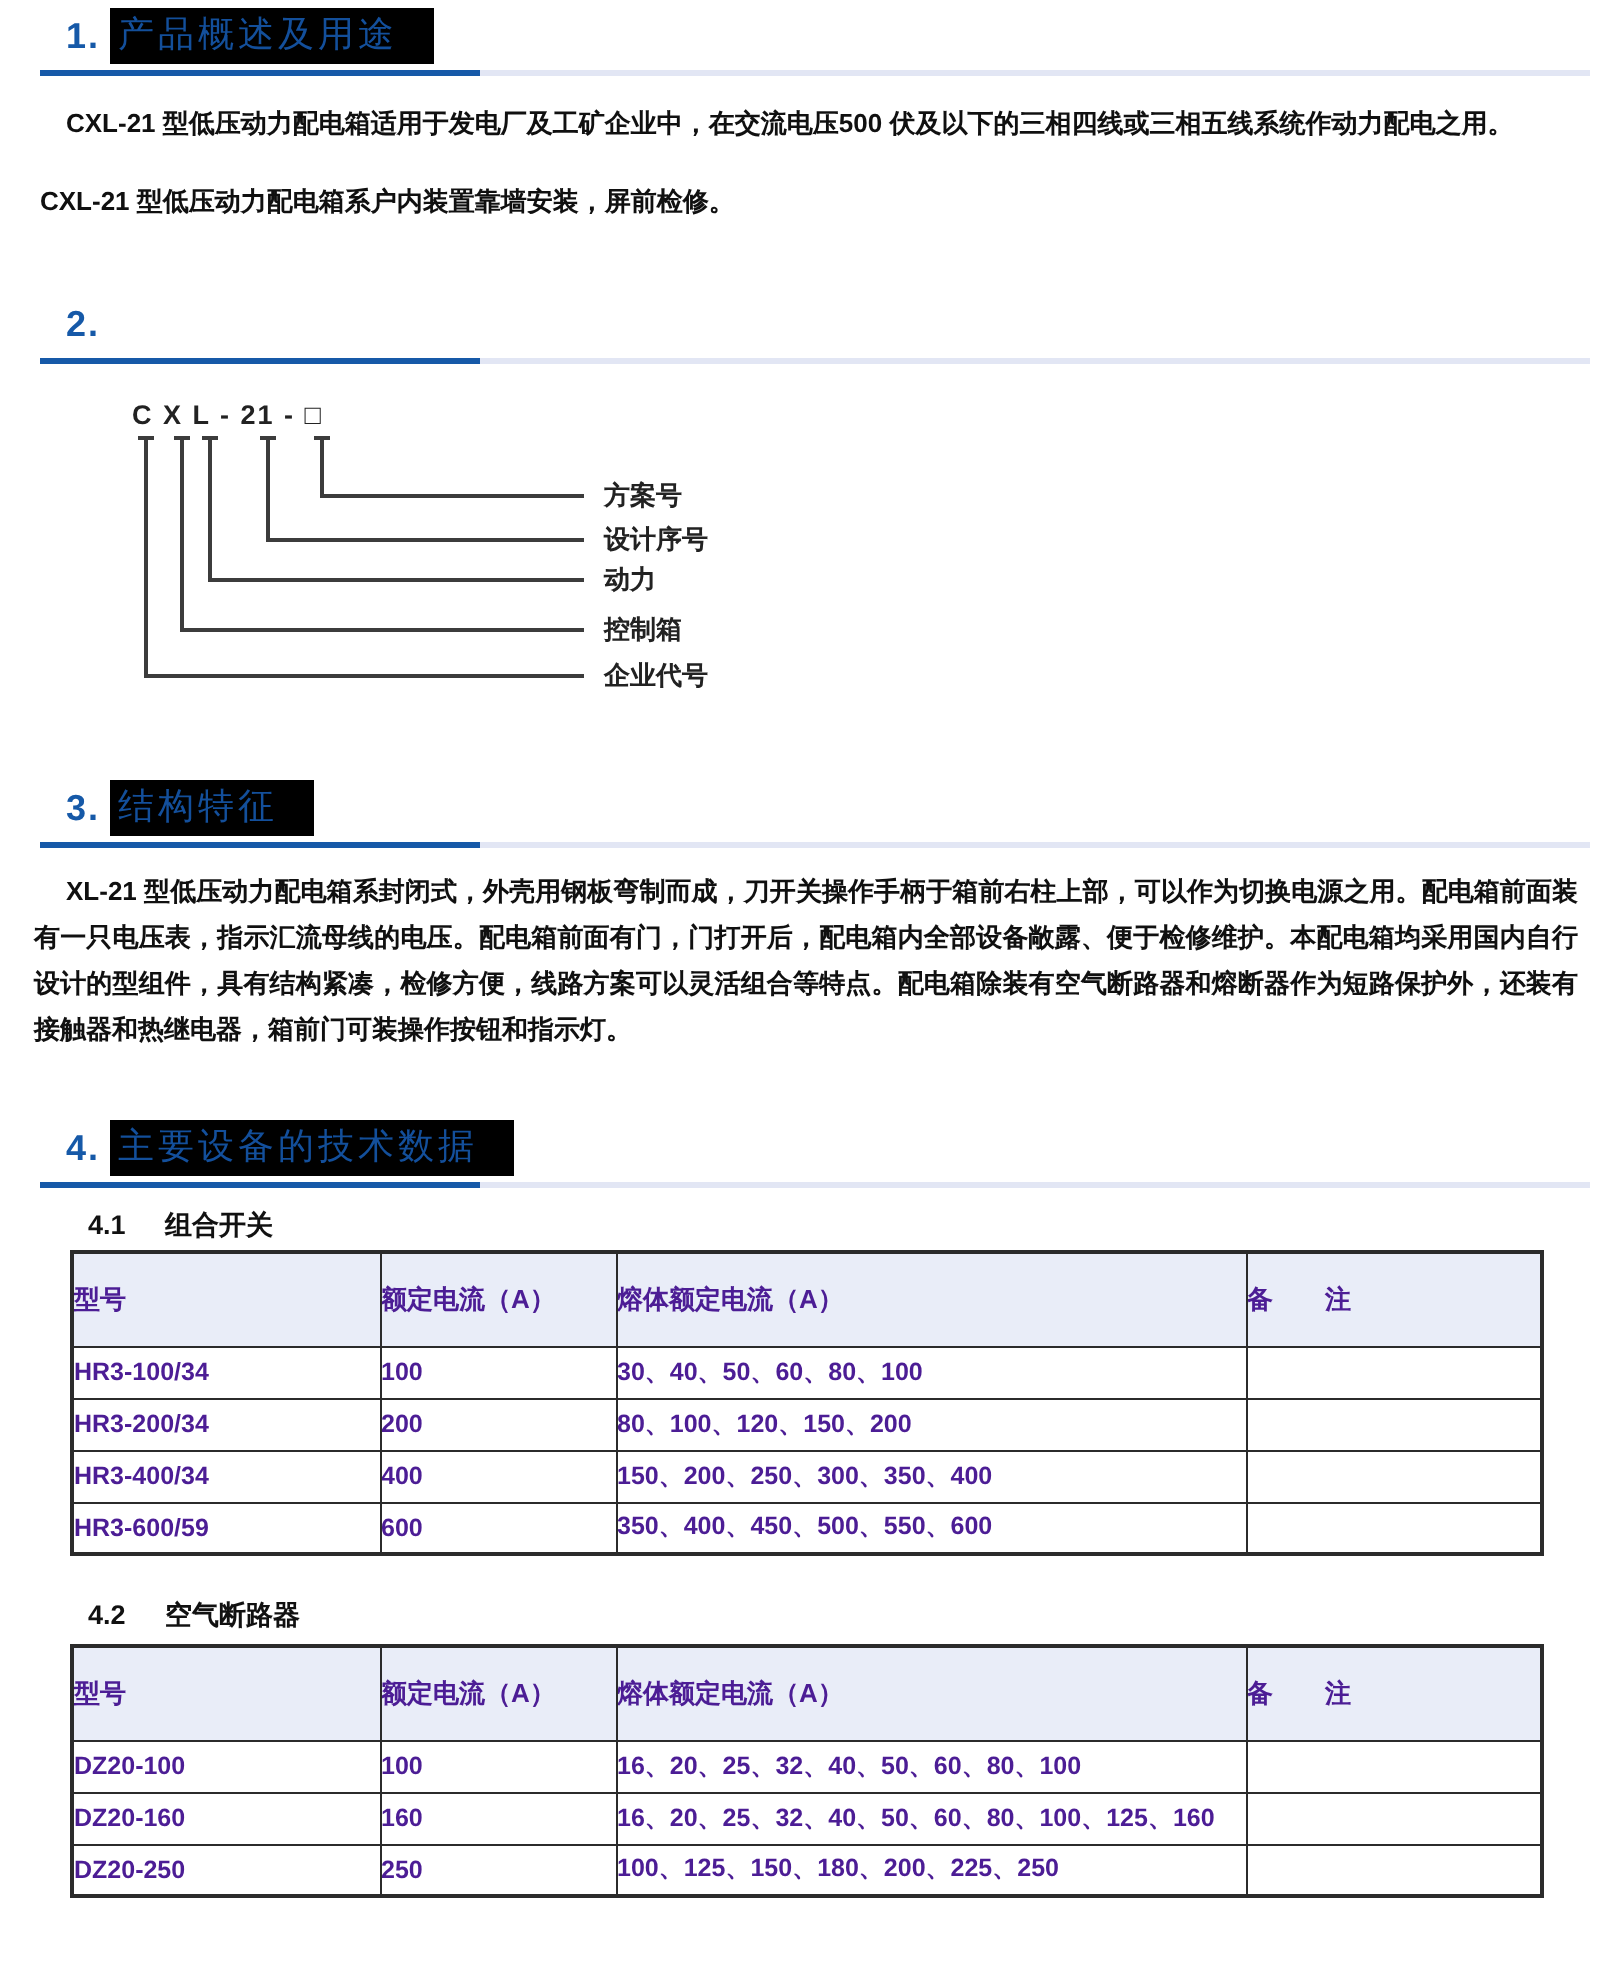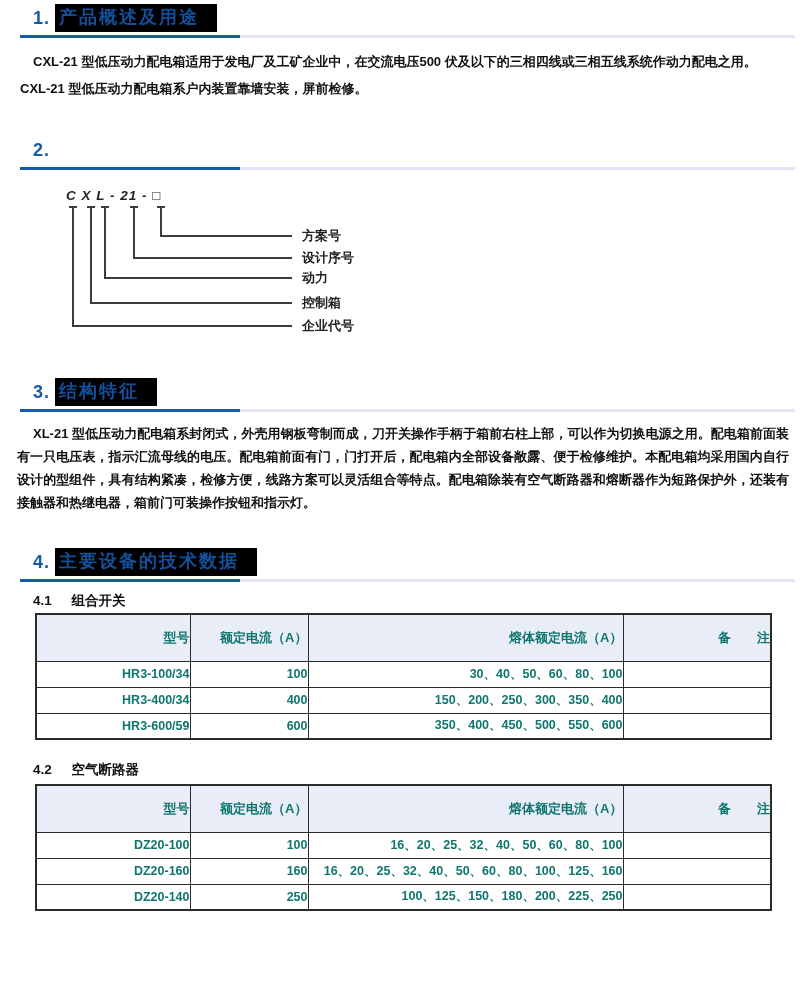--- a/index.html
+++ b/index.html
@@ -3,49 +3,49 @@
 <meta charset="utf-8">
 <style>
   * { margin:0; padding:0; box-sizing:border-box; }
   html,body { width:803px; height:984px; background:#ffffff; overflow:hidden;
     font-family:"Liberation Sans","DejaVu Sans",sans-serif; }
   .page { position:relative; width:803px; height:984px; background:#fff; padding-top:4px; }
 
   
   .heading { display:flex; align-items:center; margin-left:33px; height:28px; }
   .h-num { color:#1659a8; font-size:18px; font-weight:bold; margin-right:5px; letter-spacing:1px; }
-  .h-title { background:#000000; color:#134f9b; font-size:18px; font-weight:bold;
+  .h-title { background:#000000; color:#134f9b; font-size:18px; font-weight:normal;
     padding:2px 18px 3px 4px; letter-spacing:2px; line-height:23px; }
   .rule { display:flex; align-items:center; margin:3px 8px 0 20px; height:3px; }
   .rule-dark { width:220px; height:3px; background:#1659a8; }
   .rule-light { flex:1; height:3px; background:#e2e6f4; }
 
   
   .para { margin:12px 14px 0 20px; font-size:13px; font-weight:bold; color:#101010;
     line-height:23px; text-align:justify; }
   .indent { text-indent:16px;margin-left:17px; }
 
   
   .diagram { position:relative; height:152px; margin-top:18px; }
   .code { position:absolute; left:66px; top:0; font-size:13.5px; font-weight:bold;
-    color:#222; letter-spacing:1px;font-style:italic; }
+    color:#222; letter-spacing:1px; }
   .dline { position:absolute; background:#3c3c3c; }
   .v { width:2px; }
   .h { height:2px; }
   .cap { position:absolute; width:8px; height:2px; background:#3c3c3c; }
   .branch-label { position:absolute; left:302px; font-size:13px; font-weight:bold; color:#222; }
 
   
-  .subcap { margin-left:33px; font-size:13.5px; font-weight:bold; color:#111; height:18px; }
+  .subcap { margin-left:44px; font-size:13.5px; font-weight:bold; color:#111; height:18px; }
   .subcap .no { margin-right:16px; }
 
   
   table { border-collapse:collapse; table-layout:fixed; width:735px; margin:3px 0 0 35px;
     border:2px solid #2b2b2b; }
-  th, td { border:1px solid #2b2b2b; text-align:right; font-weight:bold; color:#0f766e;
+  th, td { border:1px solid #2b2b2b; text-align:left; font-weight:bold; color:#4c1d95;
     white-space:nowrap; overflow:hidden;margin-left:14px; }
   th { background:#e9edf8; height:47px; font-size:13px; }
   td { height:26px; font-size:12.5px; }
   .c1 { width:154px; } .c2 { width:118px; } .c3 { width:315px; } .c4 { width:148px; }
 
   .mt36 { margin-top:36px; } .mt38 { margin-top:38px; } .mt34 { margin-top:34px; }
   .mt10 { margin-top:10px; } .mt21 { margin-top:21px; } .mt5t { margin-top:5px; }
 </style>
 </head>
 <body>
@@ -54,21 +54,21 @@
 
   <div class="heading">
     <span class="h-num">1.</span>
     <span class="h-title">产品概述及用途</span>
   </div>
   <div class="rule">
     <span class="rule-dark"></span>
     <span class="rule-light"></span>
   </div>
   <p class="para indent">CXL-21 型低压动力配电箱适用于发电厂及工矿企业中，在交流电压500 伏及以下的三相四线或三相五线系统作动力配电之用。</p>
-  <p class="para" style="margin-top:4px;">CXL-21 型低压动力配电箱系户内装置靠墙安装，屏前检修。</p>
+  <p class="para" style="margin-top:16px;">CXL-21 型低压动力配电箱系户内装置靠墙安装，屏前检修。</p>
 
   <div class="heading mt36">
     <span class="h-num">2.</span>
   </div>
   <div class="rule">
     <span class="rule-dark"></span>
     <span class="rule-light"></span>
   </div>
 
   <div class="diagram">
@@ -140,20 +140,26 @@
       </tr>
     </thead>
     <tbody>
       <tr>
         <td>HR3-100/34</td>
         <td>100</td>
         <td>30、40、50、60、80、100</td>
         <td></td>
       </tr>
       <tr>
+        <td>HR3-200/34</td>
+        <td>200</td>
+        <td>80、100、120、150、200</td>
+        <td></td>
+      </tr>
+      <tr>
         <td>HR3-400/34</td>
         <td>400</td>
         <td>150、200、250、300、350、400</td>
         <td></td>
       </tr>
       <tr>
         <td>HR3-600/59</td>
         <td>600</td>
         <td>350、400、450、500、550、600</td>
         <td></td>
@@ -187,21 +193,21 @@
         <td>16、20、25、32、40、50、60、80、100</td>
         <td></td>
       </tr>
       <tr>
         <td>DZ20-160</td>
         <td>160</td>
         <td>16、20、25、32、40、50、60、80、100、125、160</td>
         <td></td>
       </tr>
       <tr>
-        <td>DZ20-140</td>
+        <td>DZ20-250</td>
         <td>250</td>
         <td>100、125、150、180、200、225、250</td>
         <td></td>
       </tr>
     </tbody>
   </table>
 
 </div>
 
 </body></html>

